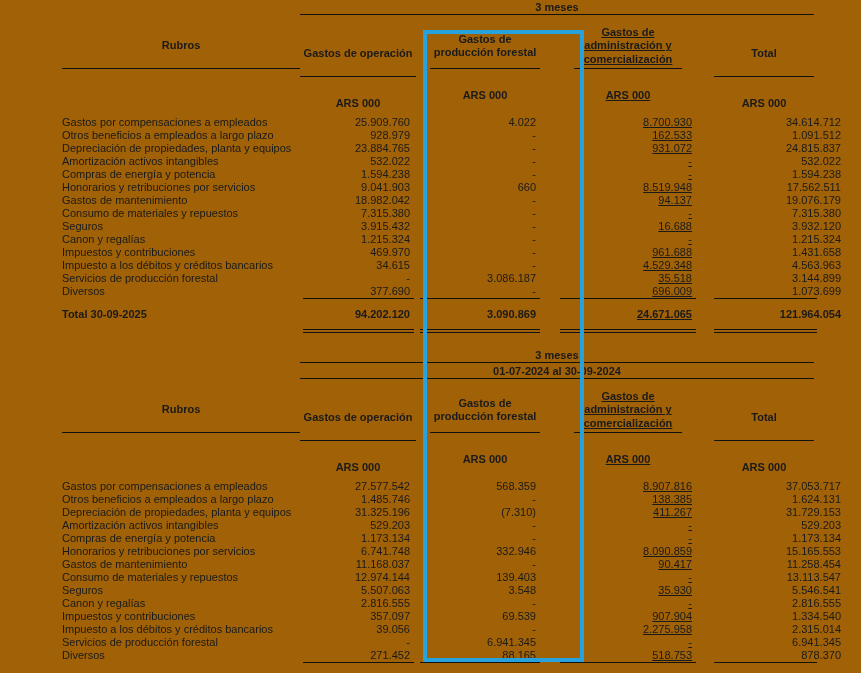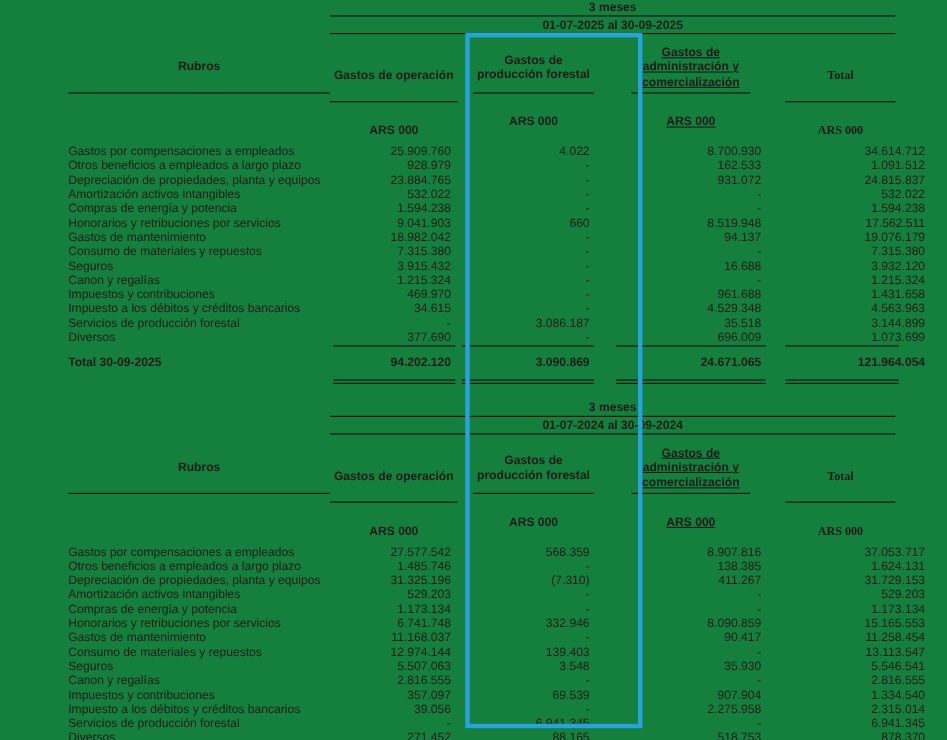--- a/index.html
+++ b/index.html
@@ -1,19 +1,19 @@
 <!DOCTYPE html>
 <html><head>
 <meta charset="utf-8">
 <style>
   html,body{margin:0;padding:0;background:#ffffff;}
   .sheet{
     position:relative;
     width:861px;height:673px;
-    background:#15803d;
+    background:#a16207;
     font-family:"Liberation Sans",sans-serif;
     color:#1a1a1a;
     overflow:hidden;
   }
   table{border-collapse:collapse;border-spacing:0;table-layout:fixed;width:861px;font-size:11px;color:#1a1a1a;}
   td,th{padding:0;margin:0;font-weight:normal;vertical-align:middle;}
   
   col.c1{width:300px} col.c2{width:116px} col.c3{width:140px} col.c4{width:150px} col.c5{width:155px}
 
   
@@ -21,35 +21,35 @@
   .pline{margin-right:47px;text-align:center;font-weight:bold;border-bottom:1.4px solid #111;padding-bottom:1px;}
 
   
   .hc{display:flex;align-items:center;justify-content:center;height:44px;border-bottom:1.4px solid #111;
       font-weight:bold;text-align:center;line-height:1.2;}
   .nowrap{white-space:nowrap;}
   .m-rubros{margin-left:62px;}
   .m-op{margin:16px 0 0 0;}
   .m-prod{margin:0 16px 0 14px;}
   .m-admin{margin:0 24px 0 18px;text-decoration:underline;}
-  .m-total{margin:16px 47px 0 8px;font-family:Liberation Serif, serif;}
+  .m-total{margin:16px 47px 0 8px;}
 
   
   tr.unit-row td{height:22px;}
   .uc{text-align:center;font-weight:bold;padding-top:4px;}
 
   tr.spacer td{height:6px;line-height:0;font-size:0;}
 
   
   tbody tr.data{height:13px;}
   td.lbl{padding-left:62px;text-align:left;white-space:nowrap;overflow:hidden;}
   td.num{text-align:right;white-space:nowrap;}
   td.c-op{padding-right:6px;}
   td.c-prod{padding-right:20px;}
-  td.c-admin{padding-right:14px;}
+  td.c-admin{padding-right:14px;text-decoration:underline;}
   td.c-total{padding-right:20px;}
 
   
   tr.rule-row td{height:3px;line-height:0;font-size:0;}
   tr.rule-row.dbl td{height:6px;}
   .rl{height:0;border-top:1.4px solid #111;}
   .rdl{height:2.5px;border-top:1.4px solid #111;border-bottom:1.4px solid #111;}
   .rm-op{margin:0 2px 0 3px;}
   .rm-prod{margin:0 16px 0 4px;}
   .rm-admin{margin:0 10px 0 4px;}
@@ -81,26 +81,20 @@
           <col class="c2">
           <col class="c3">
           <col class="c4">
           <col class="c5">
         </colgroup>
     <thead>
       <tr class="period-row">
         <td></td>
         <td colspan="4">
               <div class="pline">3 meses</div>
-            </td>
-      </tr>
-      <tr class="period-row">
-        <td></td>
-        <td colspan="4">
-              <div class="pline">01-07-2025 al 30-09-2025</div>
             </td>
       </tr>
       <tr>
         <th>
               <div class="hc m-rubros">
                 <span class="nowrap">Rubros</span>
               </div>
             </th>
         <th>
               <div class="hc m-op">

